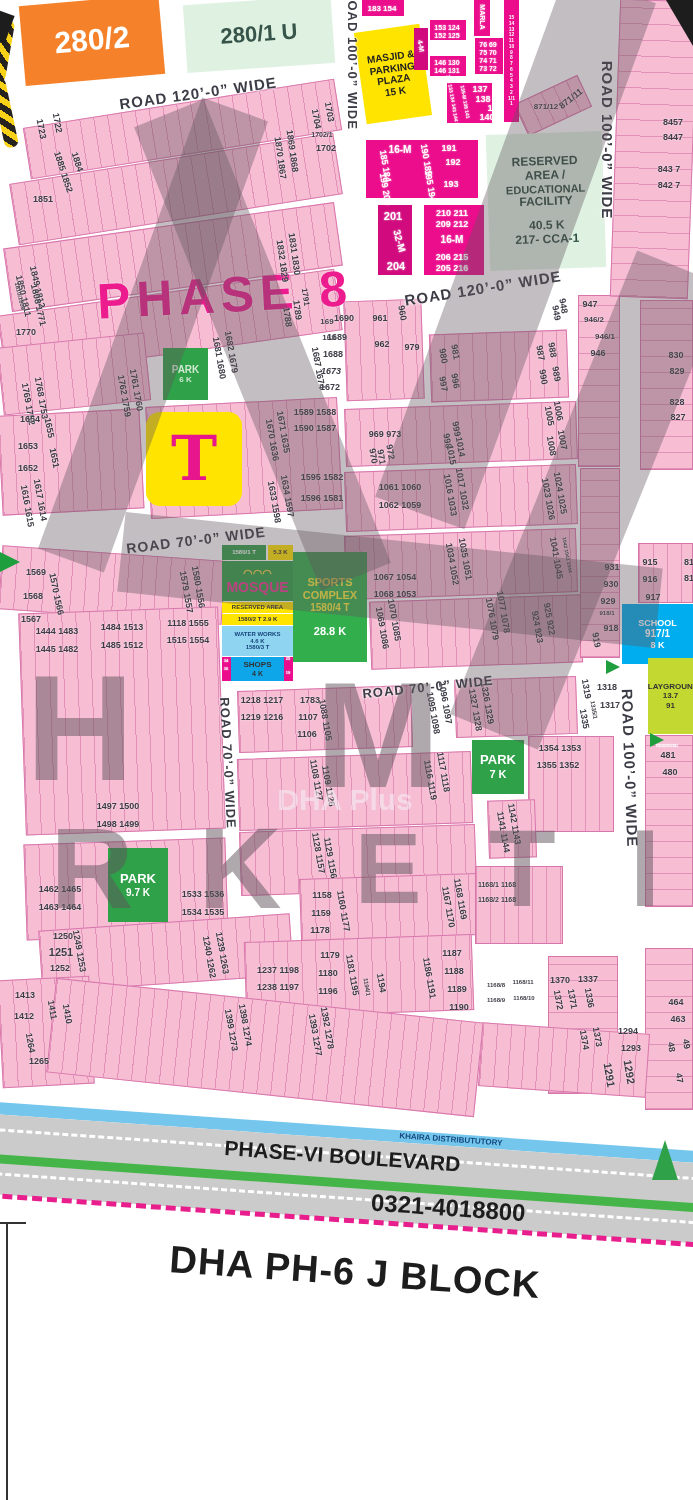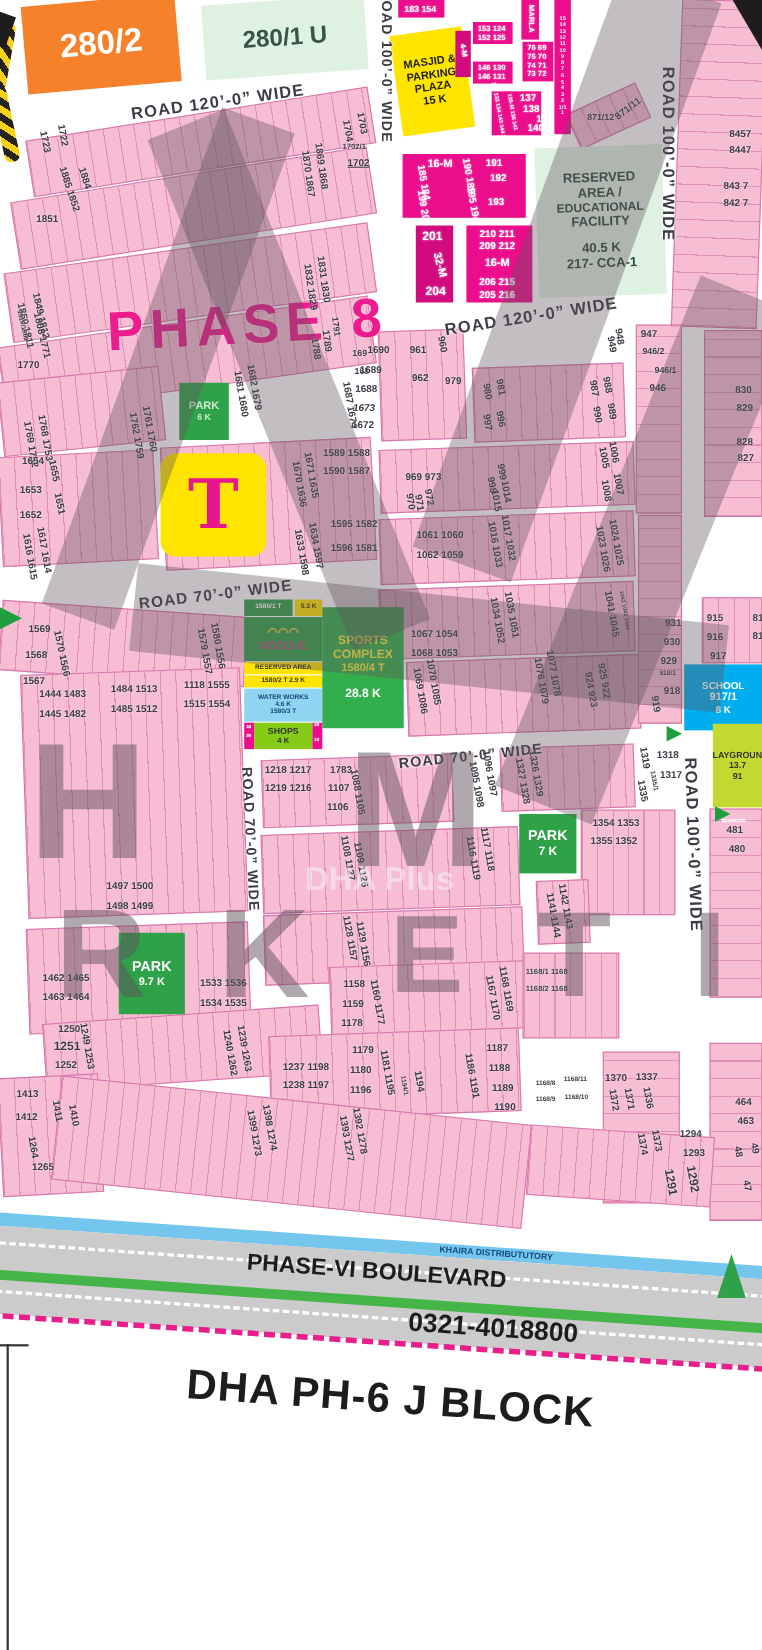--- a/index.html
+++ b/index.html
@@ -136,35 +136,35 @@
         <div style="font-size: 62px; color: rgb(231, 22, 140); font-weight: bold; font-family: &quot;DejaVu Serif&quot;, serif;">T</div>
       </div>
       <div class="bx" style="left: 222px; top: 545px; width: 44px; height: 15px; background: rgb(47, 161, 72); transform: rotate(0deg); border-radius: 0px;">
         <div style="font-size: 6px; color: rgb(255, 255, 255); font-weight: bold;">1580/1 T</div>
       </div>
       <div class="bx" style="left: 268px; top: 545px; width: 25px; height: 15px; background: rgb(255, 228, 0); transform: rotate(0deg); border-radius: 0px;">
         <div style="font-size: 6px; color: rgb(51, 51, 51); font-weight: bold;">5.3 K</div>
       </div>
       <div class="bx" style="left: 222px; top: 561px; width: 71px; height: 40px; background: rgb(47, 161, 72); transform: rotate(0deg); border-radius: 0px;">
         <div style="font-size: 11px; color: rgb(248, 211, 74); font-weight: bold;">◠◠◠</div>
-        <div style="font-size: 10px; color: rgb(238, 58, 151); font-weight: normal;">MOSQUE</div>
+        <div style="font-size: 14px; color: rgb(238, 58, 151); font-weight: bold;">MOSQUE</div>
       </div>
       <div class="bx" style="left: 222px; top: 602px; width: 71px; height: 11px; background: rgb(255, 228, 0); transform: rotate(0deg); border-radius: 0px;">
         <div style="font-size: 6px; color: rgb(51, 51, 51); font-weight: bold;">RESERVED AREA</div>
       </div>
       <div class="bx" style="left: 222px; top: 614px; width: 71px; height: 11px; background: rgb(255, 228, 0); transform: rotate(0deg); border-radius: 0px;">
         <div style="font-size: 6px; color: rgb(51, 51, 51); font-weight: bold;">1580/2 T  2.9 K</div>
       </div>
       <div class="bx" style="left: 222px; top: 626px; width: 71px; height: 30px; background: rgb(143, 212, 240); transform: rotate(0deg); border-radius: 0px;">
         <div style="font-size: 6px; color: rgb(22, 69, 122); font-weight: bold;">WATER WORKS</div>
         <div style="font-size: 6px; color: rgb(22, 69, 122); font-weight: bold;">4.6 K</div>
         <div style="font-size: 6px; color: rgb(22, 69, 122); font-weight: bold;">1580/3 T</div>
       </div>
       <div class="bx" style="left: 222px; top: 657px; width: 9px; height: 24px; background: rgb(235, 13, 140); transform: rotate(0deg); border-radius: 0px;"></div>
-      <div class="bx" style="left: 231px; top: 657px; width: 53px; height: 24px; background: #84cc16; transform: rotate(0deg); border-radius: 0px;">
+      <div class="bx" style="left: 231px; top: 657px; width: 53px; height: 24px; background: #0ea5e9; transform: rotate(0deg); border-radius: 0px;">
         <div style="font-size: 8px; color: rgb(51, 51, 51); font-weight: bold;">SHOPS</div>
         <div style="font-size: 7px; color: rgb(51, 51, 51); font-weight: bold;">4 K</div>
       </div>
       <div class="bx" style="left: 284px; top: 657px; width: 9px; height: 24px; background: rgb(235, 13, 140); transform: rotate(0deg); border-radius: 0px;"></div>
       <div class="bx" style="left: 293px; top: 552px; width: 74px; height: 110px; background: rgb(51, 174, 77); transform: rotate(0deg); border-radius: 0px;">
         <div style="font-size: 11px; color: rgb(247, 236, 61); font-weight: bold;">SPORTS</div>
         <div style="font-size: 11px; color: rgb(247, 236, 61); font-weight: bold;">COMPLEX</div>
         <div style="font-size: 10px; color: rgb(247, 236, 61); font-weight: bold;">1580/4 T</div>
         <div style="font-size: 11px; color: rgb(255, 255, 255); font-weight: bold; margin-top: 12px;">28.8 K</div>
       </div>
@@ -193,21 +193,21 @@
       <div class="lb rd" style="left: 196px; top: 540px; font-size: 14px; color: rgb(60, 60, 70); transform: translate(-50%, -50%) rotate(-7deg);">ROAD 70’-0” WIDE</div>
       <div class="lb rd" style="left: 428px; top: 687px; font-size: 13px; color: rgb(60, 60, 70); transform: translate(-50%, -50%) rotate(-6deg);">ROAD 70’-0” WIDE</div>
       <div class="lb rd" style="left: 228px; top: 763px; font-size: 13px; color: rgb(60, 60, 70); transform: translate(-50%, -50%) rotate(87deg);">ROAD 70’-0” WIDE</div>
       <div class="lb rd" style="left: 630px; top: 768px; font-size: 15px; color: rgb(60, 60, 70); transform: translate(-50%, -50%) rotate(88deg);">ROAD 100’-0” WIDE</div>
       <div class="lb" style="left: 225px; top: 295px; font-size: 50px; color: rgb(236, 28, 143); transform: translate(-50%, -50%) rotate(-3deg); letter-spacing: 6px;">PHASE 8</div>
       <div class="lb" style="left: 41px; top: 129px; font-size: 9px; color: rgb(60, 60, 70); transform: translate(-50%, -50%) rotate(78deg);">1723</div>
       <div class="lb" style="left: 57px; top: 123px; font-size: 9px; color: rgb(60, 60, 70); transform: translate(-50%, -50%) rotate(80deg);">1722</div>
       <div class="lb" style="left: 329px; top: 112px; font-size: 9px; color: rgb(60, 60, 70); transform: translate(-50%, -50%) rotate(80deg);">1703</div>
       <div class="lb" style="left: 316px; top: 119px; font-size: 9px; color: rgb(60, 60, 70); transform: translate(-50%, -50%) rotate(80deg);">1704</div>
       <div class="lb" style="left: 322px; top: 134px; font-size: 7px; color: rgb(60, 60, 70); transform: translate(-50%, -50%) rotate(0deg);">1702/1</div>
-      <div class="lb" style="left: 326px; top: 148px; font-size: 9px; color: rgb(60, 60, 70); transform: translate(-50%, -50%) rotate(0deg); text-decoration: underline;">1702</div>
+      <div class="lb" style="left: 326px; top: 148px; font-size: 9px; color: rgb(60, 60, 70); transform: translate(-50%, -50%) rotate(0deg);">1702</div>
       <div class="lb" style="left: 292px; top: 151px; font-size: 9px; color: rgb(60, 60, 70); transform: translate(-50%, -50%) rotate(82deg);">1869 1868</div>
       <div class="lb" style="left: 280px; top: 158px; font-size: 9px; color: rgb(60, 60, 70); transform: translate(-50%, -50%) rotate(82deg);">1870 1867</div>
       <div class="lb" style="left: 77px; top: 162px; font-size: 9px; color: rgb(60, 60, 70); transform: translate(-50%, -50%) rotate(72deg);">1884</div>
       <div class="lb" style="left: 63px; top: 172px; font-size: 9px; color: rgb(60, 60, 70); transform: translate(-50%, -50%) rotate(72deg);">1885 1852</div>
       <div class="lb" style="left: 43px; top: 199px; font-size: 9px; color: rgb(60, 60, 70); transform: translate(-50%, -50%) rotate(0deg);">1851</div>
       <div class="lb" style="left: 294px; top: 254px; font-size: 9px; color: rgb(60, 60, 70); transform: translate(-50%, -50%) rotate(82deg);">1831 1830</div>
       <div class="lb" style="left: 282px; top: 261px; font-size: 9px; color: rgb(60, 60, 70); transform: translate(-50%, -50%) rotate(82deg);">1832 1829</div>
       <div class="lb" style="left: 37px; top: 287px; font-size: 9px; color: rgb(60, 60, 70); transform: translate(-50%, -50%) rotate(77deg);">1849 1812</div>
       <div class="lb" style="left: 23px; top: 296px; font-size: 9px; color: rgb(60, 60, 70); transform: translate(-50%, -50%) rotate(77deg);">1850 1811</div>
       <div class="lb" style="left: 305px; top: 297px; font-size: 8px; color: rgb(60, 60, 70); transform: translate(-50%, -50%) rotate(82deg);">1791</div>

